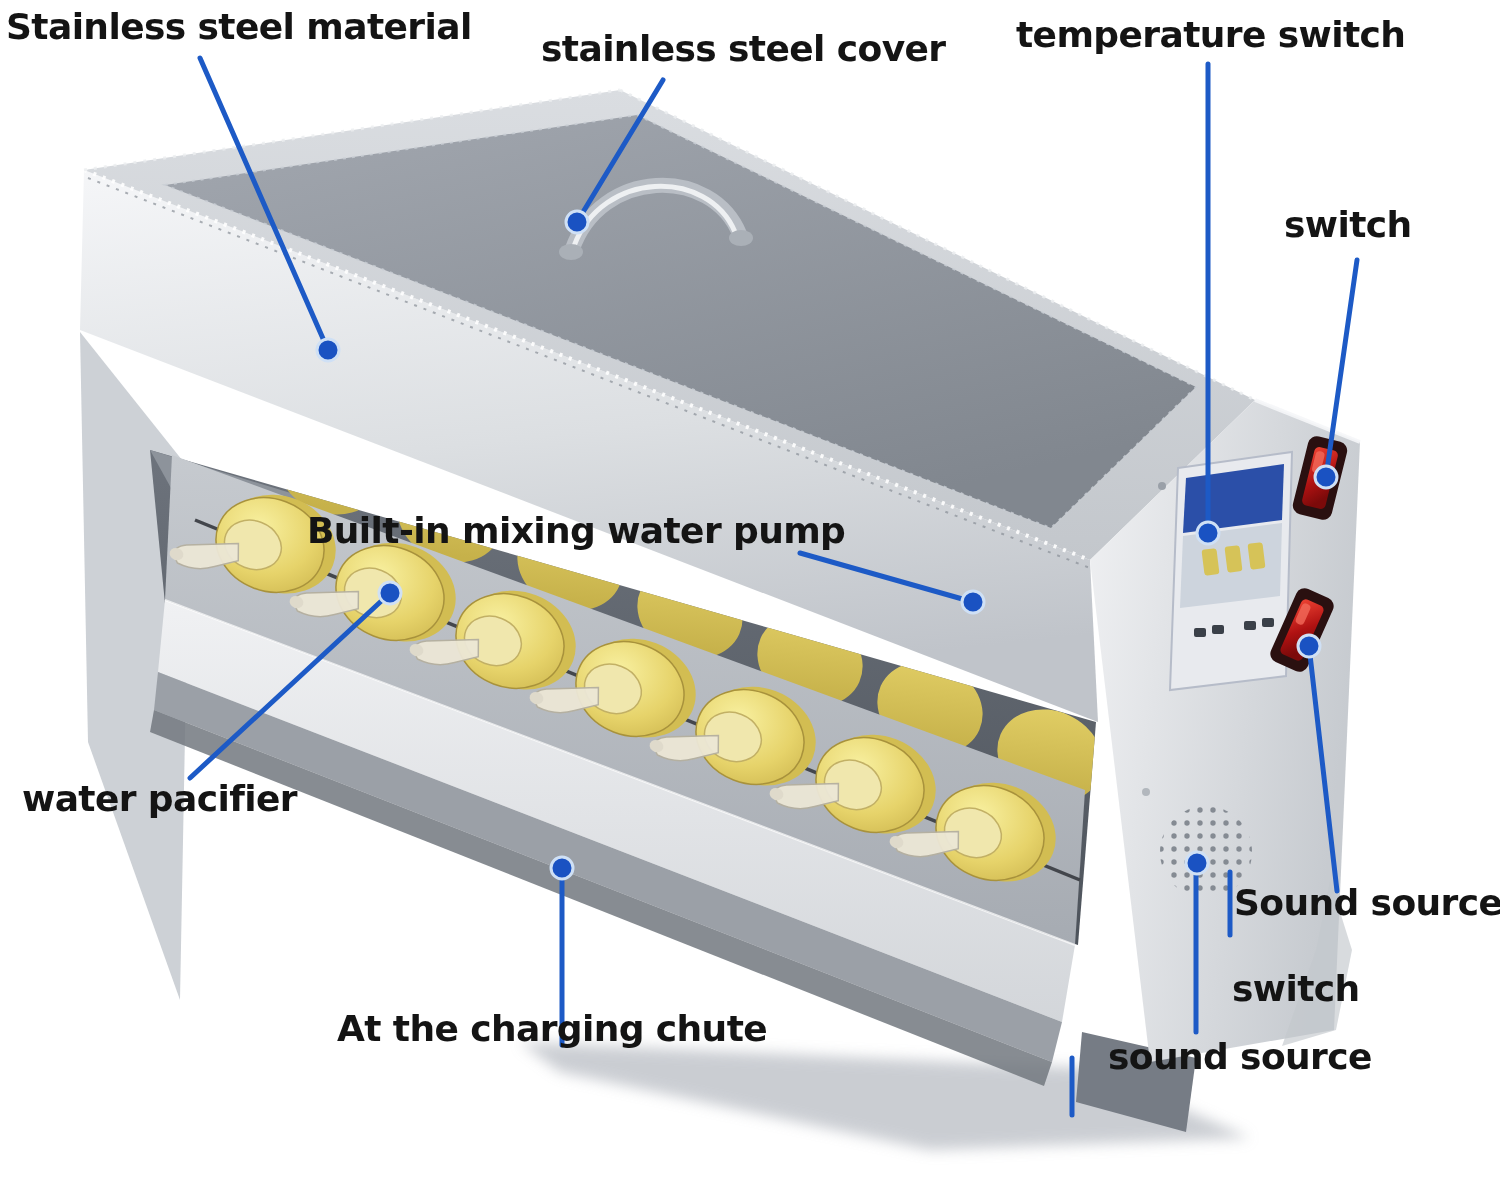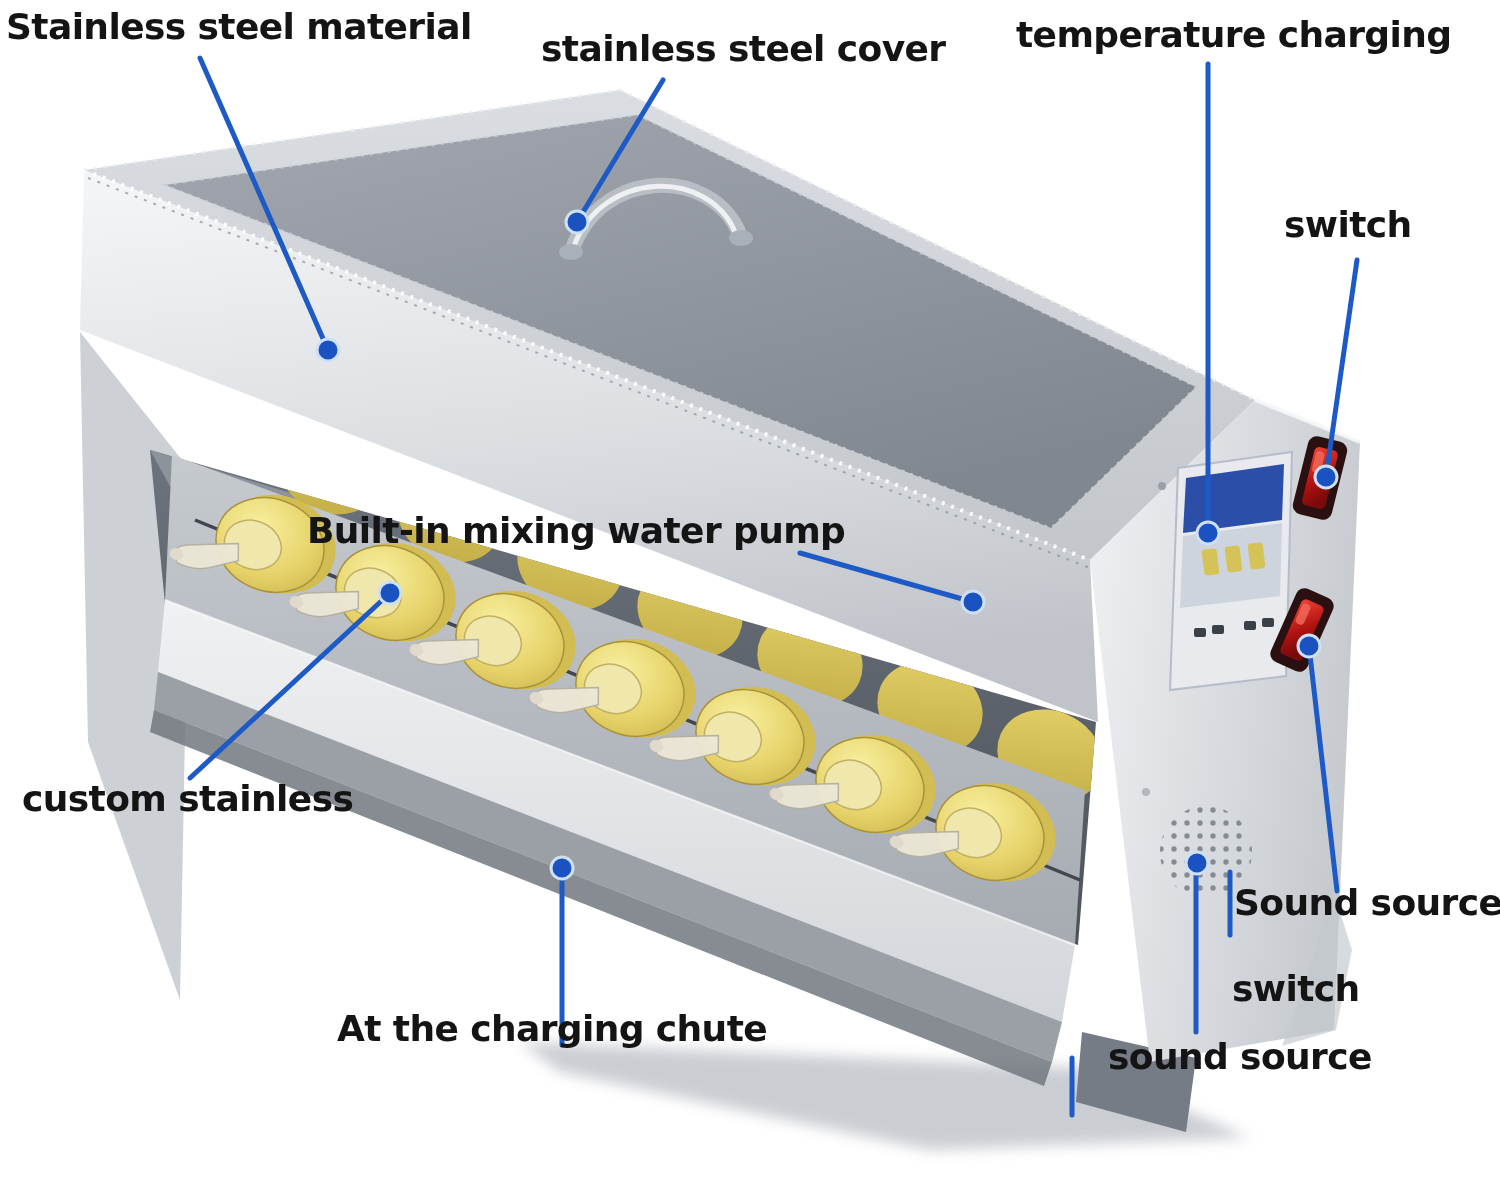--- a/index.html
+++ b/index.html
@@ -213,22 +213,22 @@
     <circle cx="973" cy="602" r="11"></circle>
     <circle cx="390" cy="593" r="11"></circle>
     <circle cx="562" cy="868" r="11"></circle>
     <circle cx="1309" cy="646" r="11"></circle>
     <circle cx="1197" cy="863" r="11"></circle>
   </g>
 </svg>
 
   <div class="lbl" style="left:6px;   top:8px;">Stainless steel material</div>
   <div class="lbl" style="left:541px; top:30px;text-align:center;">stainless steel cover</div>
-  <div class="lbl" style="left:1016px;top:16px;">temperature charging</div>
+  <div class="lbl" style="left:1016px;top:16px;">temperature switch</div>
   <div class="lbl" style="left:1284px;top:206px;">switch</div>
   <div class="lbl" style="left:283px; top:512px;margin-left:24px;">Built-in mixing water pump</div>
-  <div class="lbl" style="left:22px;  top:780px;">custom stainless</div>
+  <div class="lbl" style="left:22px;  top:780px;">water pacifier</div>
   <div class="lbl" style="left:337px; top:1010px;">At the charging chute</div>
   <div class="lbl" style="left:1234px;top:884px;">Sound source</div>
   <div class="lbl" style="left:1232px;top:970px;">switch</div>
   <div class="lbl" style="left:1108px;top:1038px;">sound source</div>
 
 </div>
 
 </body></html>

